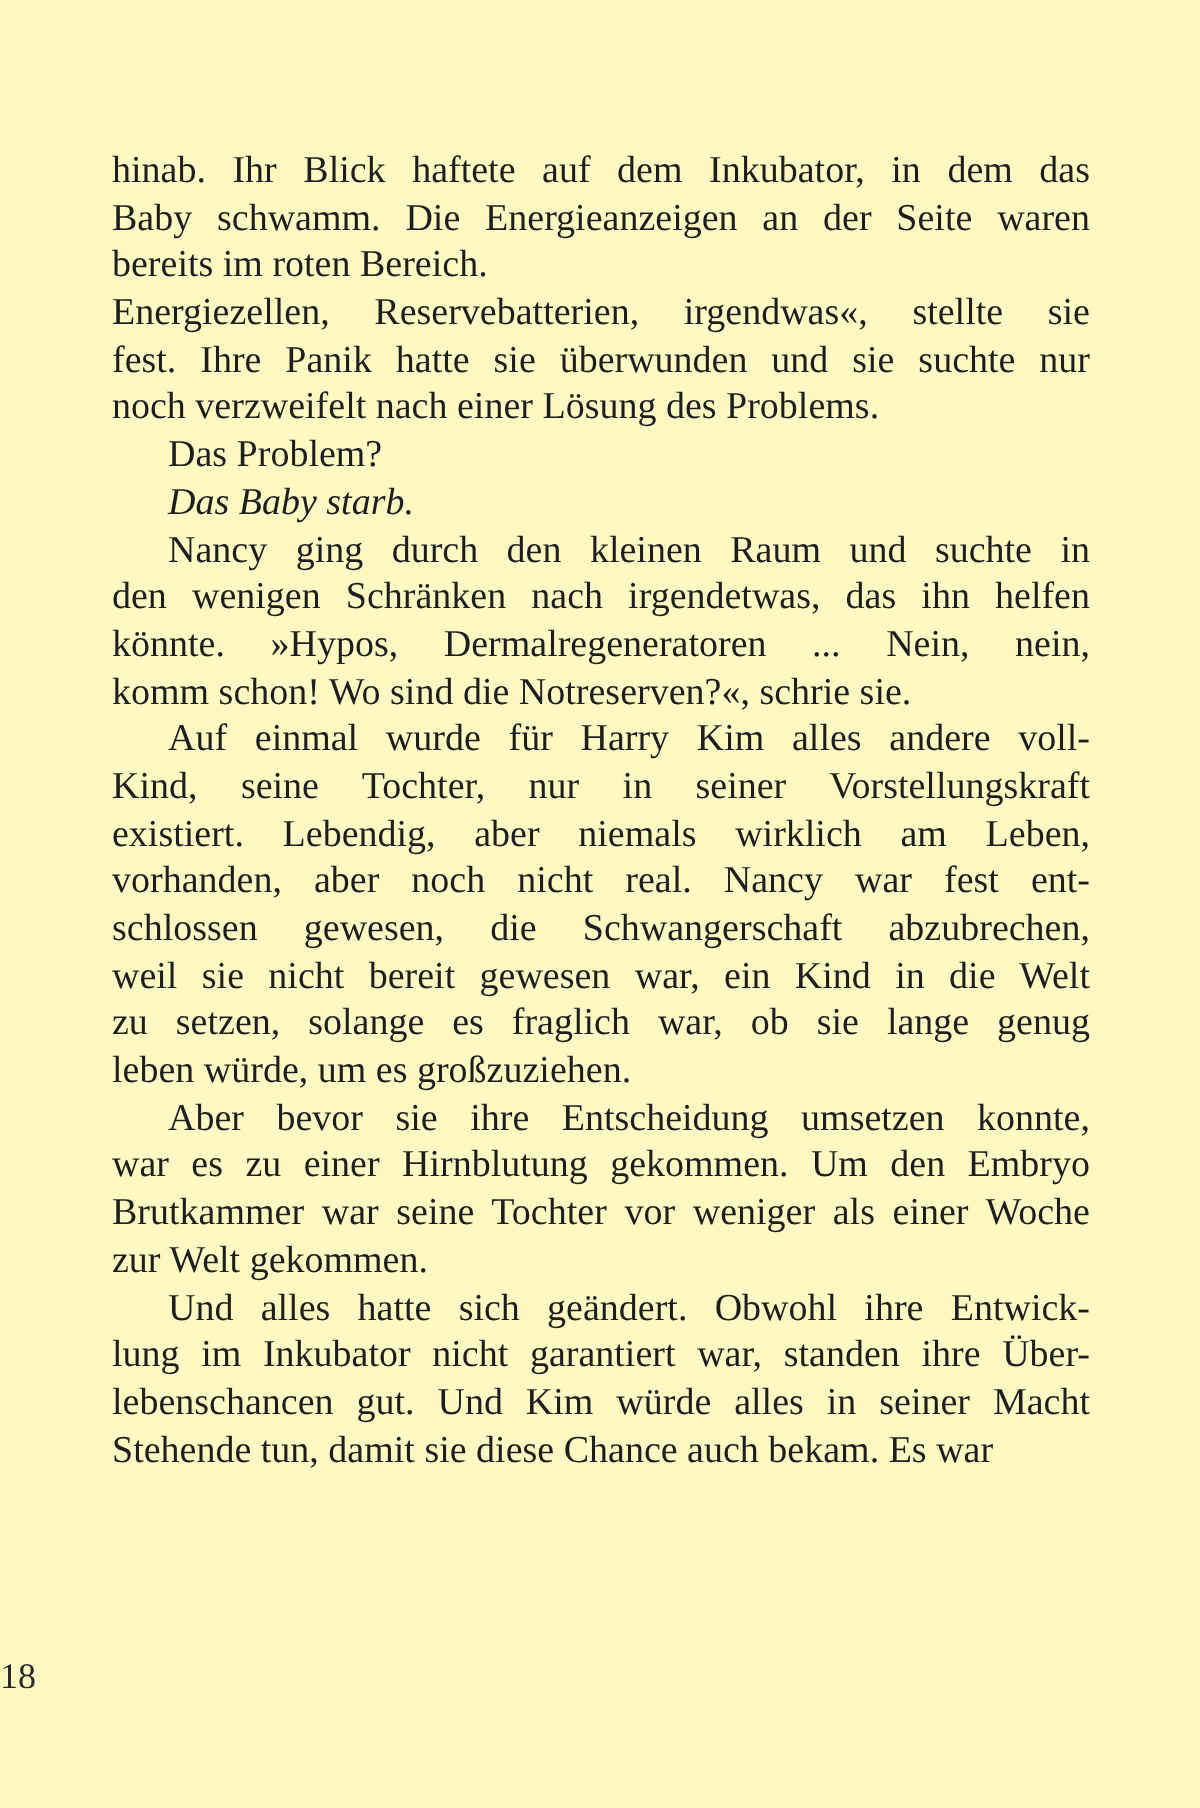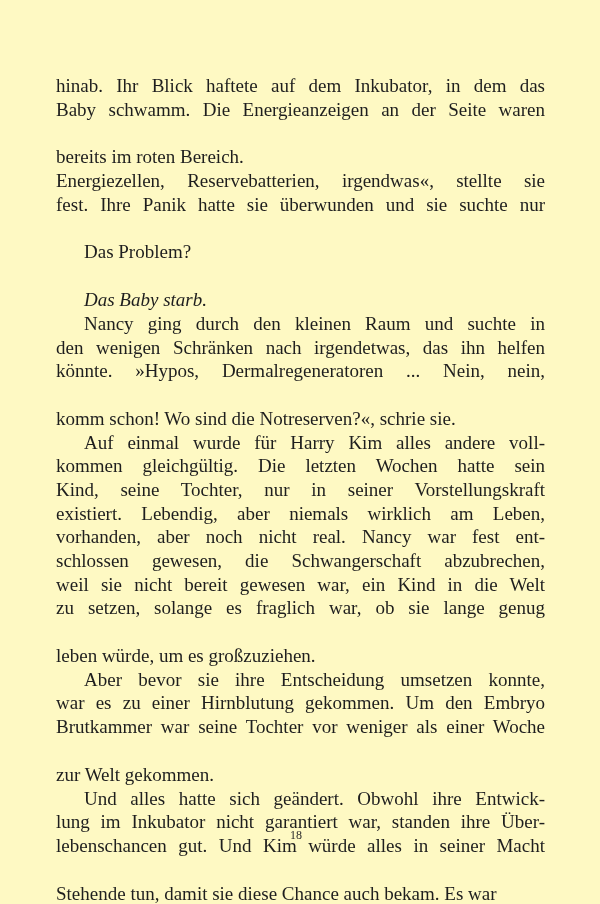--- a/index.html
+++ b/index.html
@@ -31,56 +31,55 @@
   }
   .line {
     text-align: justify;
     text-align-last: justify;
     white-space: normal;
     height: 23.7px;
     overflow: visible;
   }
   .line.last {
     text-align-last: left;
-    margin-top: 24px;
   }
   .line.indent {
     padding-left: 28px;
   }
   .line.italic {
     font-style: italic;
   }
   .page-number {
     position: absolute;
     top: 828px;
     left: 0;
     width: 592px;
-    text-align: center;
-    font-size: 12px;
+    text-align: left;
+    font-size: 18px;
     color: #2a2a2a;
   }
 </style>
 </head>
 <body>
 
 <div class="page">
   <div class="text-block">
       <div class="line">hinab. Ihr Blick haftete auf dem Inkubator, in dem das</div>
       <div class="line">Baby schwamm. Die Energieanzeigen an der Seite waren</div>
       <div class="line last">bereits im roten Bereich.</div>
       <div class="line">Energiezellen, Reservebatterien, irgendwas«, stellte sie</div>
       <div class="line">fest. Ihre Panik hatte sie überwunden und sie suchte nur</div>
+      <div class="line last">noch verzweifelt nach einer Lösung des Problems.</div>
       <div class="line last indent">Das Problem?</div>
       <div class="line last indent italic">Das Baby starb.</div>
       <div class="line indent">Nancy ging durch den kleinen Raum und suchte in</div>
       <div class="line">den wenigen Schränken nach irgendetwas, das ihn helfen</div>
       <div class="line">könnte. »Hypos, Dermalregeneratoren ... Nein, nein,</div>
       <div class="line last">komm schon! Wo sind die Notreserven?«, schrie sie.</div>
       <div class="line indent">Auf einmal wurde für Harry Kim alles andere voll-</div>
-      <div class="line">kommen gleichgültig. Die letzten Wochen hatte sein</div>
       <div class="line">Kind, seine Tochter, nur in seiner Vorstellungskraft</div>
       <div class="line">existiert. Lebendig, aber niemals wirklich am Leben,</div>
       <div class="line">vorhanden, aber noch nicht real. Nancy war fest ent-</div>
       <div class="line">schlossen gewesen, die Schwangerschaft abzubrechen,</div>
       <div class="line">weil sie nicht bereit gewesen war, ein Kind in die Welt</div>
       <div class="line">zu setzen, solange es fraglich war, ob sie lange genug</div>
       <div class="line last">leben würde, um es großzuziehen.</div>
       <div class="line indent">Aber bevor sie ihre Entscheidung umsetzen konnte,</div>
       <div class="line">war es zu einer Hirnblutung gekommen. Um den Embryo</div>
       <div class="line">Brutkammer war seine Tochter vor weniger als einer Woche</div>

